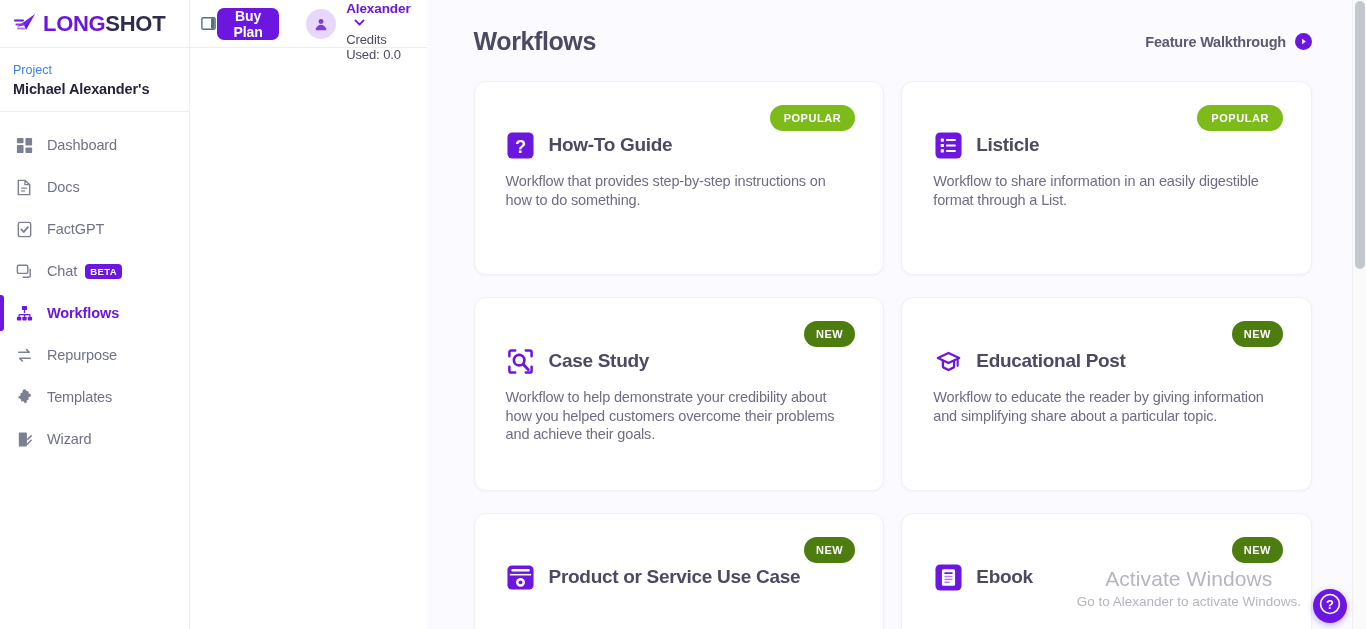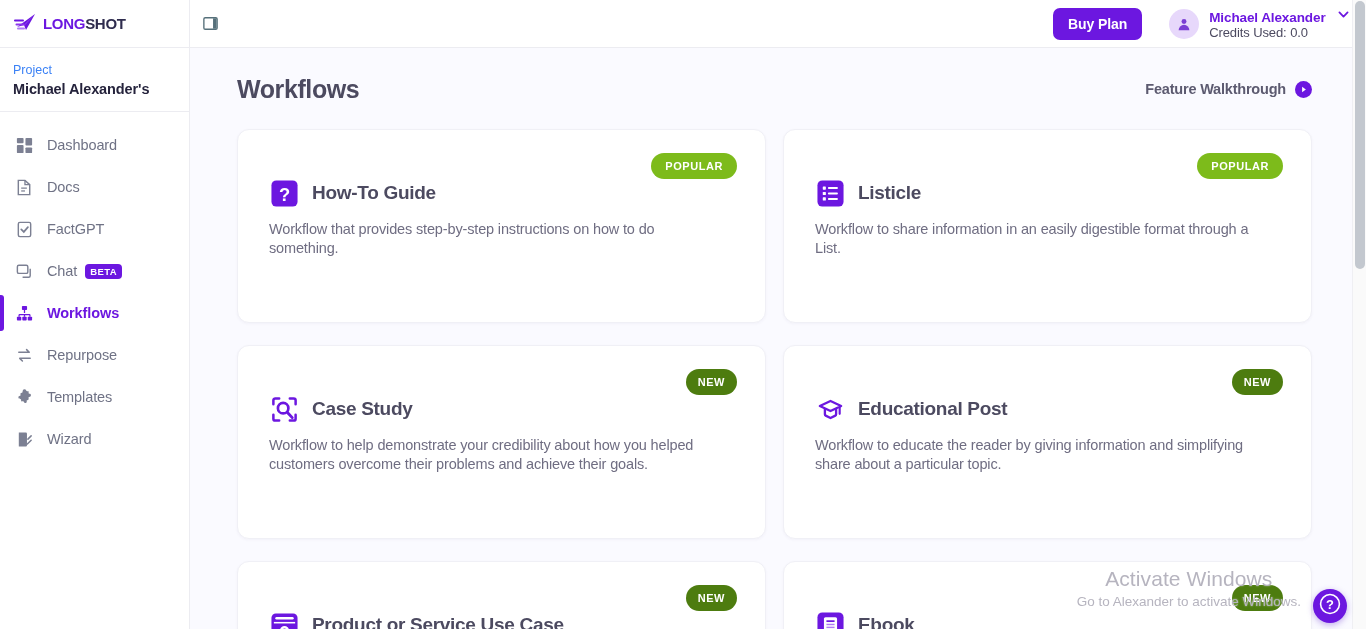--- a/index.html
+++ b/index.html
@@ -33,21 +33,21 @@
 
   .brand {
     height: 48px;
     display: flex;
     align-items: center;
     padding-left: 13px;
     border-bottom: 1px solid #ececf1;
   }
   .brand-mark { width: 28px; height: 26px; margin-right: 2px; flex: 0 0 28px; }
   .brand-text {
-    font-size: 15px;
+    font-size: 22px;
     letter-spacing: -0.3px;
     font-weight: 700;
   }
   .brand-text .b1 { color: #6c17e0; }
   .brand-text .b2 { color: #2f2c4e; }
 
   .project-block {
     padding: 14px 0 12px 13px;
     border-bottom: 1px solid #ececf1;
   }
@@ -106,21 +106,21 @@
     padding: 2px 5px 2px 5px;
     border-radius: 4px;
     line-height: 11px;
   }
 
   
   .right {
     flex: 1 1 auto;
     height: 629px;
     display: flex;
-    flex-direction: column;
+    flex-direction: row;
     position: relative;
     min-width: 0;
   }
 
   .topbar {
     height: 48px;
     flex: 0 0 48px;
     background: #ffffff;
     border-bottom: 1px solid #ececf1;
     display: flex;
@@ -198,21 +198,21 @@
   }
   .page-title {
     font-size: 25px;
     font-weight: 700;
     color: #4c4a60;
     letter-spacing: -0.4px;
   }
   .head-spacer { flex: 1 1 auto; }
   .walkthrough {
     display: flex;
-    align-items: flex-start;
+    align-items: center;
     cursor: pointer;
   }
   .walkthrough-label {
     font-size: 14.5px;
     font-weight: 600;
     color: #5c5a70;
     letter-spacing: -0.2px;
     margin-right: 9px;
   }
   .play-circle {

